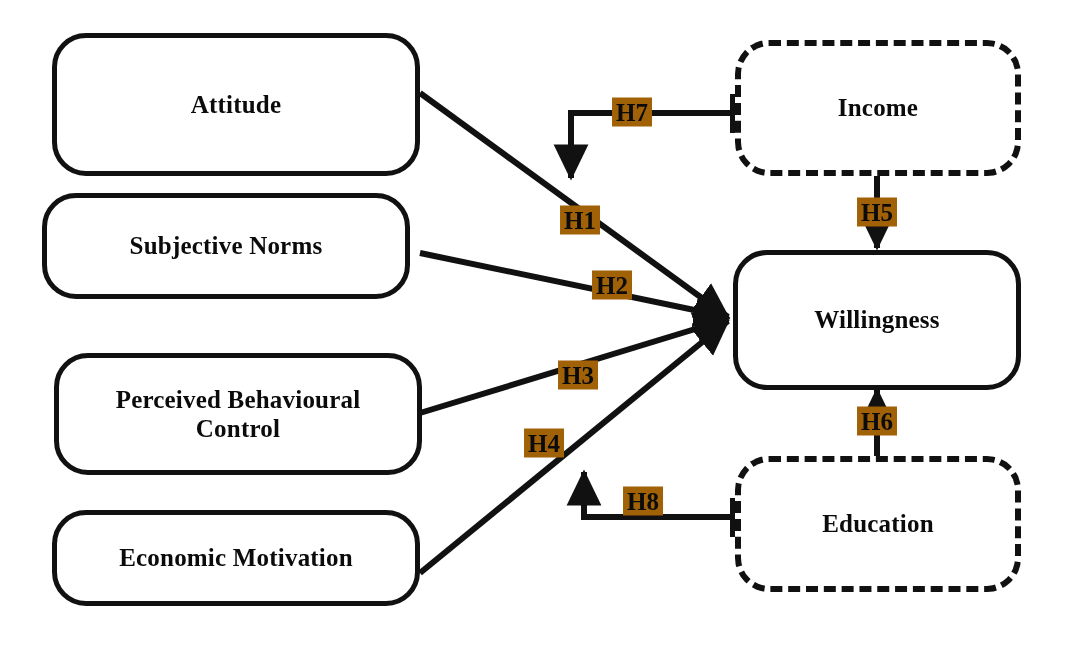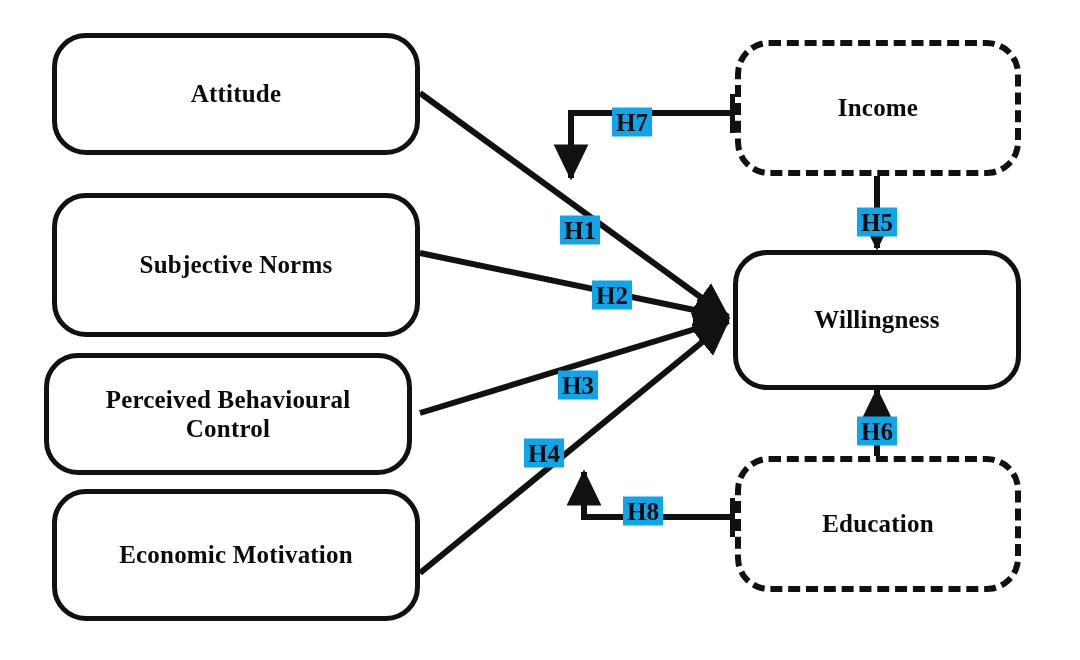--- a/index.html
+++ b/index.html
@@ -55,29 +55,28 @@
     display: block;
     padding: 0 14px;
     font-size: 25px;
   }
   .node.small-pad .node-label { font-size: 25px; }
 
   
   .edge-label {
     position: absolute;
     z-index: 6;
-    background: #0ea5e9;
+    background: #a16207;
     color: #0b0b0b;
     font-weight: bold;
     font-size: 25px;
     line-height: 1;
     padding: 2px 4px;
     white-space: nowrap;
     transform: translate(-50%, -50%);
-    margin-top: 10px;
   }
 </style>
 </head>
 <body>
 
 <div id="diagram-root">
 
   <svg id="diagram-canvas" viewBox="0 0 1080 660" xmlns="http://www.w3.org/2000/svg">
     <defs>
       <marker id="arrowhead" markerWidth="7" markerHeight="7" refX="5.6" refY="3.2" orient="auto" markerUnits="strokeWidth">
@@ -97,33 +96,33 @@
 
     <line x1="877" y1="456" x2="877" y2="390" stroke="#111111" stroke-width="6" marker-end="url(#arrowhead)"></line>
 
     <line x1="733" y1="94" x2="733" y2="133" stroke="#111111" stroke-width="6"></line>
     <polyline points="733,113 571,113 571,178" fill="none" stroke="#111111" stroke-width="6" marker-end="url(#arrowhead)"></polyline>
 
     <line x1="733" y1="498" x2="733" y2="537" stroke="#111111" stroke-width="6"></line>
     <polyline points="733,517 584,517 584,472" fill="none" stroke="#111111" stroke-width="6" marker-end="url(#arrowhead)"></polyline>
   </svg>
 
-  <div class="node solid" style="left:52px; top:33px; width:368px; height:122px;">
+  <div class="node solid" style="left:52px; top:33px; width:368px; height:143px;">
     <span class="node-label">Attitude</span>
   </div>
 
-  <div class="node solid" style="left:52px; top:193px; width:368px; height:144px;">
+  <div class="node solid" style="left:42px; top:193px; width:368px; height:106px;">
     <span class="node-label">Subjective Norms</span>
   </div>
 
-  <div class="node solid small-pad" style="left:44px; top:353px; width:368px; height:122px;">
+  <div class="node solid small-pad" style="left:54px; top:353px; width:368px; height:122px;">
     <span class="node-label">Perceived Behavioural Control</span>
   </div>
 
-  <div class="node solid" style="left:52px; top:489px; width:368px; height:132px;">
+  <div class="node solid" style="left:52px; top:510px; width:368px; height:96px;">
     <span class="node-label">Economic Motivation</span>
   </div>
 
   <div class="node dashed" style="left:735px; top:40px; width:286px; height:136px;">
     <span class="node-label">Income</span>
   </div>
 
   <div class="node solid" style="left:733px; top:250px; width:288px; height:140px;">
     <span class="node-label">Willingness</span>
   </div>

